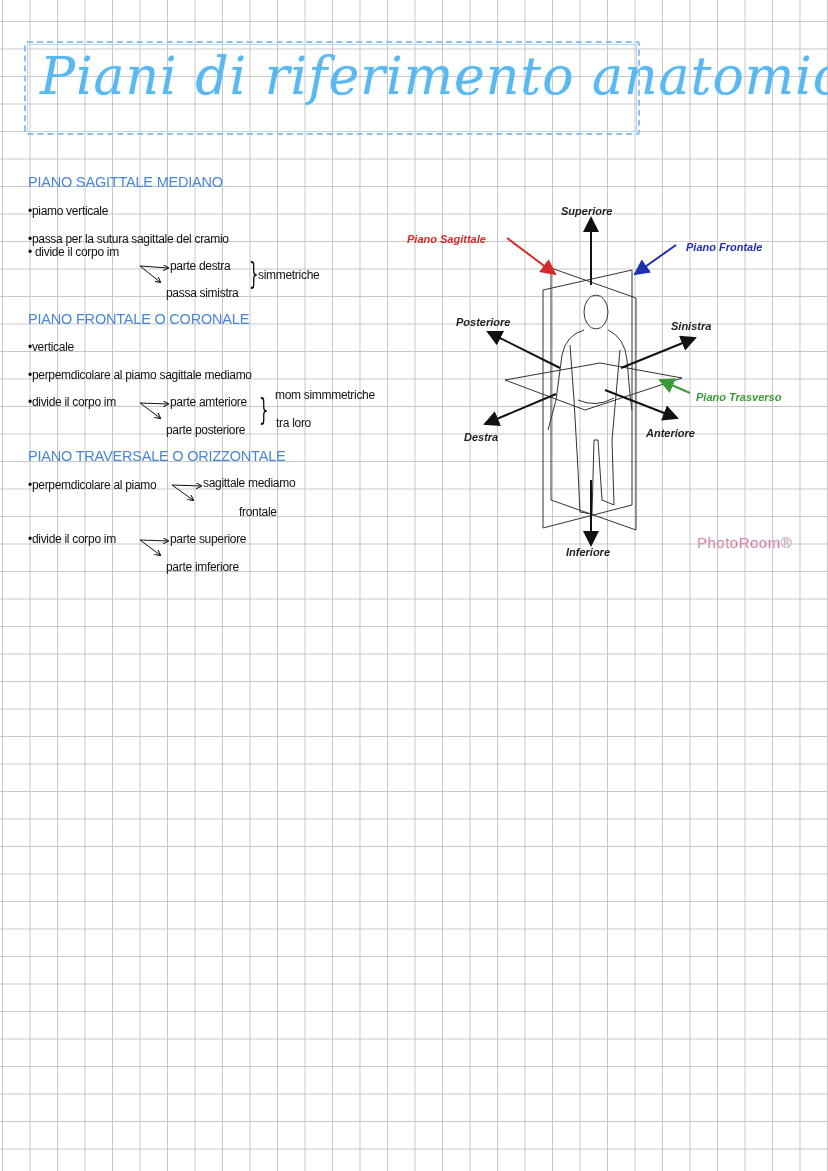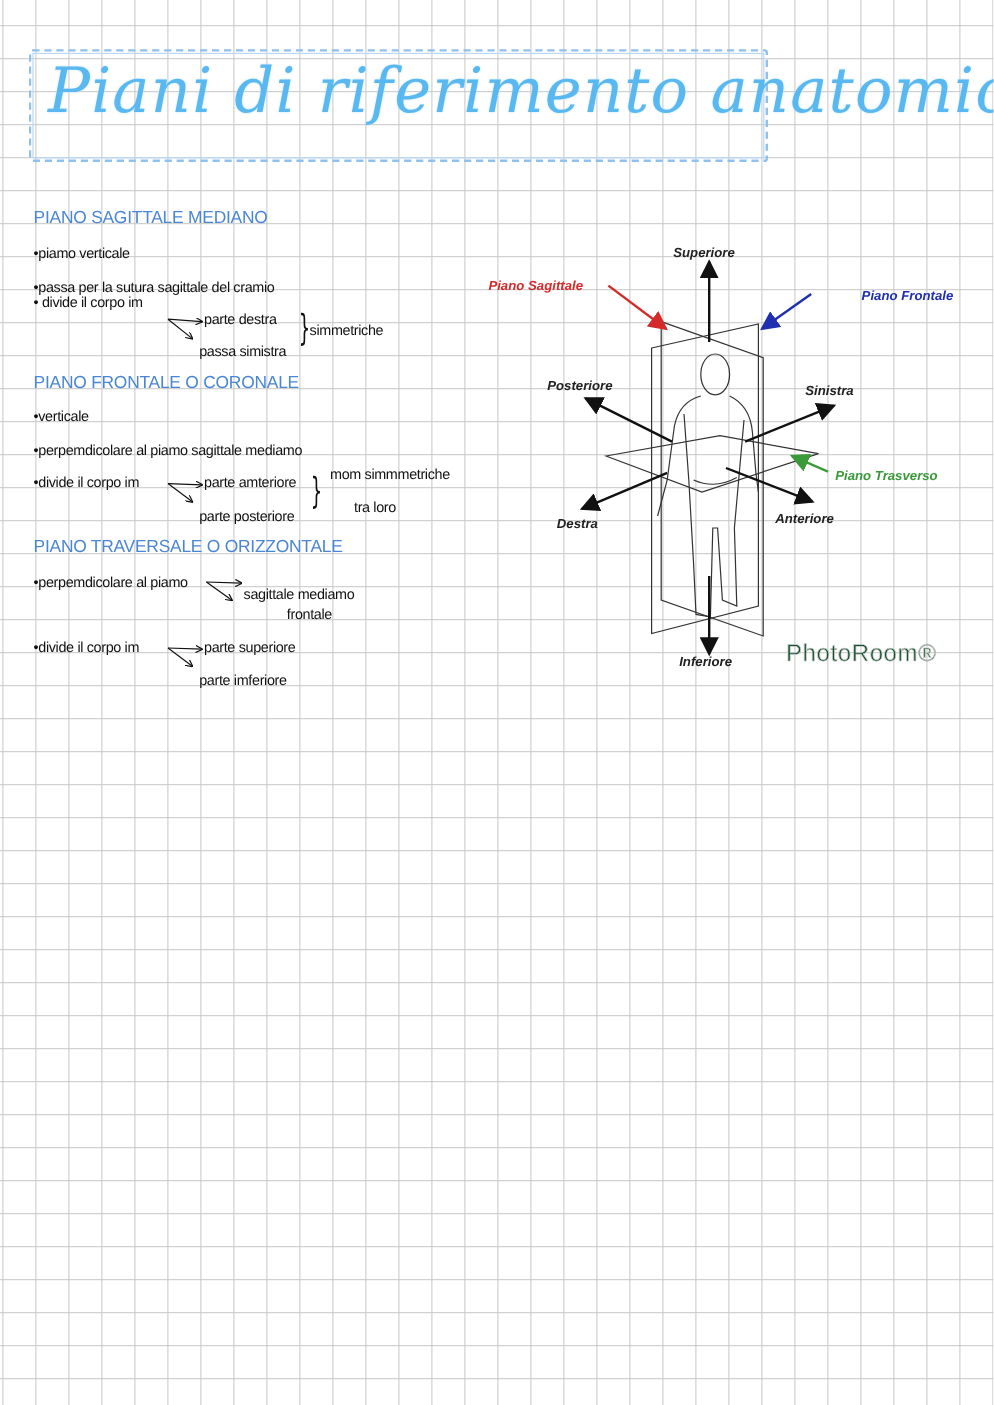--- a/index.html
+++ b/index.html
@@ -17,21 +17,21 @@
   .title{position:absolute;left:40px;top:46px;width:600px;
     font-family:"DejaVu Serif",serif;font-style:italic;font-size:52px;
     color:#5ab8f0;letter-spacing:1px;white-space:nowrap;
     text-shadow:0 0 2px #bfe2fb;}
   .h{font-family:"Liberation Sans",sans-serif;color:#4a86d6;font-size:14.5px;
      letter-spacing:-0.2px;position:absolute;white-space:nowrap;}
   .t{font-family:"Liberation Sans",sans-serif;color:#111;font-size:12px;position:absolute;white-space:nowrap;letter-spacing:-0.3px;}
   .brace{font-family:"DejaVu Sans",sans-serif;color:#111;position:absolute;font-size:30px;line-height:1;transform:scaleX(0.5);transform-origin:left;}
   svg{position:absolute;left:0;top:0;overflow:visible;}
   .lab{font-family:"Liberation Sans",sans-serif;font-weight:bold;font-style:italic;font-size:11px;position:absolute;white-space:nowrap;text-align:right;}
-  .wm{position:absolute;left:655px;top:534px;font-family:"Liberation Sans",sans-serif;font-size:20px;color:#14532d;
+  .wm{position:absolute;left:697px;top:534px;font-family:"Liberation Sans",sans-serif;font-size:15px;color:#ec4899;
       -webkit-text-stroke:0.6px #cfcfcf;letter-spacing:0.5px;}
 </style>
 </head>
 <body>
 
 <div class="grid"></div>
 
 <div class="title-box"></div>
 <div class="title">Piani di riferimento anatomici</div>
 
@@ -45,25 +45,25 @@
 <div class="t" style="left:258px;top:268px;">simmetriche</div>
 
 <div class="h" style="left:28px;top:311px;">PIANO FRONTALE O CORONALE</div>
 <div class="t" style="left:28px;top:340px;">•verticale</div>
 <div class="t" style="left:28px;top:368px;">•perpemdicolare al piamo sagittale mediamo</div>
 <div class="t" style="left:28px;top:395px;">•divide il corpo im</div>
 <div class="t" style="left:170px;top:395px;">parte amteriore</div>
 <div class="t" style="left:166px;top:423px;">parte posteriore</div>
 <div class="brace" style="left:259px;top:395px;">}</div>
 <div class="t" style="left:275px;top:388px;">mom simmmetriche</div>
-<div class="t" style="left:276px;top:416px;margin-left:19px;">tra loro</div>
+<div class="t" style="left:276px;top:416px;">tra loro</div>
 
 <div class="h" style="left:28px;top:448px;">PIANO TRAVERSALE O ORIZZONTALE</div>
 <div class="t" style="left:28px;top:478px;">•perpemdicolare al piamo</div>
-<div class="t" style="left:203px;top:488px;">sagittale mediamo</div>
+<div class="t" style="left:203px;top:476px;">sagittale mediamo</div>
 <div class="t" style="left:195px;top:505px;padding-left:44px;">frontale</div>
 <div class="t" style="left:28px;top:532px;">•divide il corpo im</div>
 <div class="t" style="left:170px;top:532px;">parte superiore</div>
 <div class="t" style="left:166px;top:560px;">parte imferiore</div>
 
 <svg width="828" height="1171">
   <defs>
     <marker id="ah" markerWidth="6" markerHeight="6" refX="5" refY="3" orient="auto">
         <path d="M0,0 L6,3 L0,6" fill="none" stroke="#111" stroke-width="1"></path>
       </marker>
@@ -117,16 +117,16 @@
   <line x1="690" y1="393" x2="660" y2="380" stroke="#3a9a3a" stroke-width="2" marker-end="url(#gr)"></line>
 </svg>
 
 <div class="lab" style="left:561px;top:205px;color:#222;">Superiore</div>
 <div class="lab" style="left:566px;top:546px;color:#222;">Inferiore</div>
 <div class="lab" style="left:456px;top:316px;color:#222;">Posteriore</div>
 <div class="lab" style="left:646px;top:427px;color:#222;">Anteriore</div>
 <div class="lab" style="left:464px;top:431px;color:#222;">Destra</div>
 <div class="lab" style="left:671px;top:320px;color:#222;">Sinistra</div>
 <div class="lab" style="left:407px;top:233px;color:#d42a2a;">Piano Sagittale</div>
-<div class="lab" style="left:686px;top:241px;color:#1f2fb0;margin-left:32px;">Piano Frontale</div>
+<div class="lab" style="left:686px;top:241px;color:#1f2fb0;">Piano Frontale</div>
 <div class="lab" style="left:696px;top:391px;color:#3a9a3a;">Piano Trasverso</div>
 
 <div class="wm">PhotoRoom®</div>
 
 </body></html>

